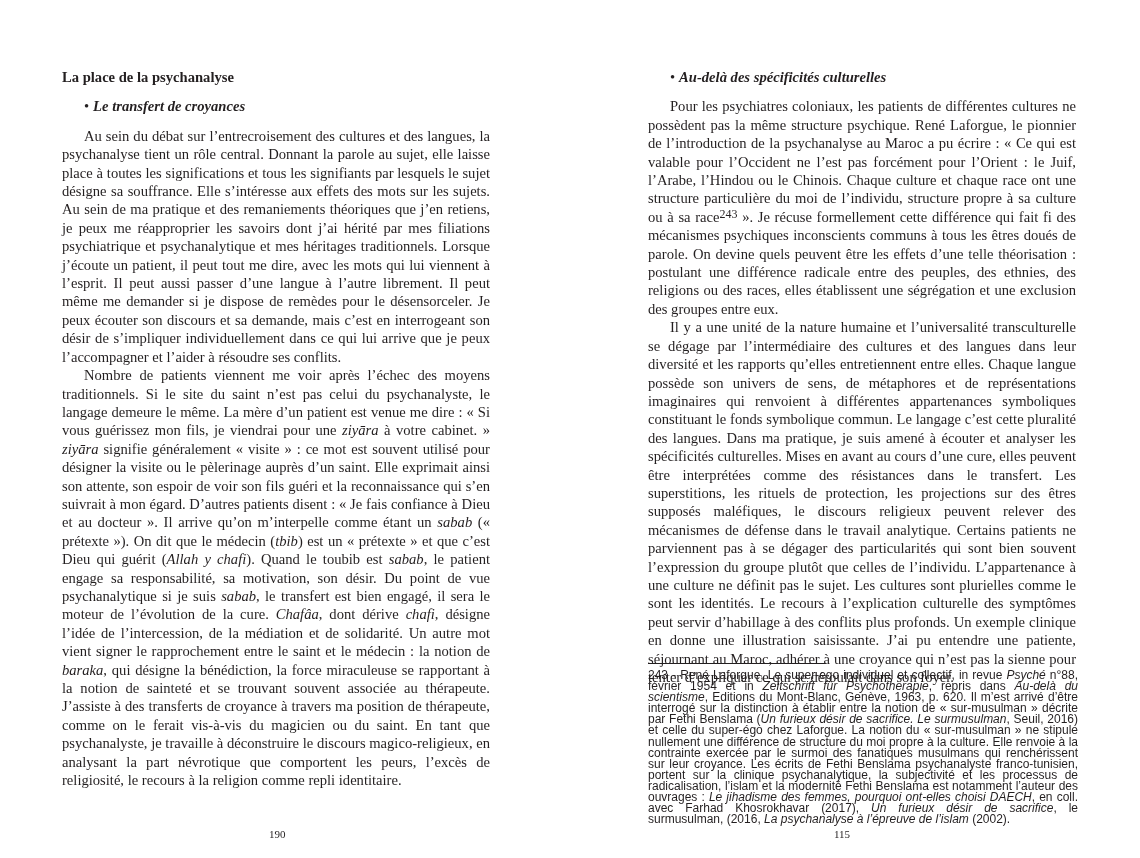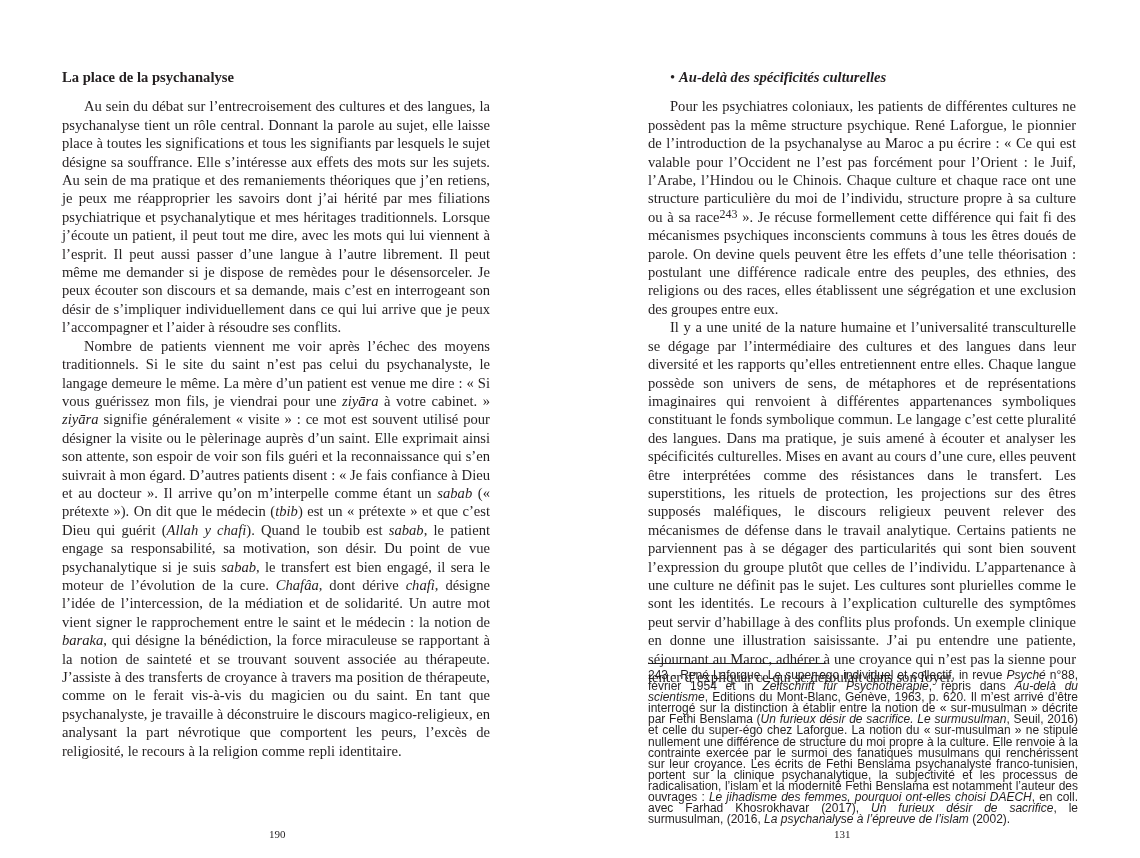--- a/index.html
+++ b/index.html
@@ -24,30 +24,33 @@
   #page-left .page-number { left: 269px; }
   #page-right .page-number { left: 264px; }
   i, em { font-style: italic; margin-top: 36px; }
 </style>
 </head>
 <body>
 
 <div class="page" id="page-left">
   <div class="col">
     <div class="heading">La place de la psychanalyse</div>
+    <div class="subheading">
+      <span class="bullet">•</span><span>Le transfert de croyances</span>
+    </div>
     <p class="para first"><span>Au sein du débat sur l’entrecroisement des cultures et des langues, la psychanalyse tient un rôle central. Donnant la parole au sujet, elle laisse place à toutes les significations et tous les signifiants par lesquels le sujet désigne sa souffrance. Elle s’intéresse aux effets des mots sur les sujets. Au sein de ma pratique et des remaniements théoriques que j’en retiens, je peux me réapproprier les savoirs dont j’ai hérité par mes filiations psychiatrique et psychanalytique et mes héritages traditionnels. Lorsque j’écoute un patient, il peut tout me dire, avec les mots qui lui viennent à l’esprit. Il peut aussi passer d’une langue à l’autre librement. Il peut même me demander si je dispose de remèdes pour le désensorceler. Je peux écouter son discours et sa demande, mais c’est en interrogeant son désir de s’impliquer individuellement dans ce qui lui arrive que je peux l’accompagner et l’aider à résoudre ses conflits.</span></p>
     <p class="para"><span>Nombre de patients viennent me voir après l’échec des moyens traditionnels. Si le site du saint n’est pas celui du psychanalyste, le langage demeure le même. La mère d’un patient est venue me dire : « Si vous guérissez mon fils, je viendrai pour une </span><i>ziyāra</i><span> à votre cabinet. » </span><i>ziyāra</i><span> signifie généralement « visite » : ce mot est souvent utilisé pour désigner la visite ou le pèlerinage auprès d’un saint. Elle exprimait ainsi son attente, son espoir de voir son fils guéri et la reconnaissance qui s’en suivrait à mon égard. D’autres patients disent : « Je fais confiance à Dieu et au docteur ». Il arrive qu’on m’interpelle comme étant un </span><i>sabab</i><span> (« prétexte »). On dit que le médecin (</span><i>tbib</i><span>) est un « prétexte » et que c’est Dieu qui guérit (</span><i>Allah y chafi</i><span>). Quand le toubib est </span><i>sabab</i><span>, le patient engage sa responsabilité, sa motivation, son désir. Du point de vue psychanalytique si je suis </span><i>sabab</i><span>, le transfert est bien engagé, il sera le moteur de l’évolution de la cure. </span><i>Chafâa</i><span>, dont dérive </span><i>chafi</i><span>, désigne l’idée de l’intercession, de la médiation et de solidarité. Un autre mot vient signer le rapprochement entre le saint et le médecin : la notion de </span><i>baraka</i><span>, qui désigne la bénédiction, la force miraculeuse se rapportant à la notion de sainteté et se trouvant souvent associée au thérapeute. J’assiste à des transferts de croyance à travers ma position de thérapeute, comme on le ferait vis-à-vis du magicien ou du saint. En tant que psychanalyste, je travaille à déconstruire le discours magico-religieux, en analysant la part névrotique que comportent les peurs, l’excès de religiosité, le recours à la religion comme repli identitaire.</span></p>
   </div>
   <div class="page-number">190</div>
 </div>
 
 <div class="page" id="page-right">
   <div class="col">
     <div class="subheading">
       <span class="bullet">•</span><span>Au-delà des spécificités culturelles</span>
     </div>
     <p class="para first"><span>Pour les psychiatres coloniaux, les patients de différentes cultures ne possèdent pas la même structure psychique. René Laforgue, le pionnier de l’introduction de la psychanalyse au Maroc a pu écrire : « Ce qui est valable pour l’Occident ne l’est pas forcément pour l’Orient : le Juif, l’Arabe, l’Hindou ou le Chinois. Chaque culture et chaque race ont une structure particulière du moi de l’individu, structure propre à sa culture ou à sa race</span><sup class="fnref">243</sup><span> ». Je récuse formellement cette différence qui fait fi des mécanismes psychiques inconscients communs à tous les êtres doués de parole. On devine quels peuvent être les effets d’une telle théorisation : postulant une différence radicale entre des peuples, des ethnies, des religions ou des races, elles établissent une ségrégation et une exclusion des groupes entre eux.</span></p>
     <p class="para"><span>Il y a une unité de la nature humaine et l’universalité transculturelle se dégage par l’intermédiaire des cultures et des langues dans leur diversité et les rapports qu’elles entretiennent entre elles. Chaque langue possède son univers de sens, de métaphores et de représentations imaginaires qui renvoient à différentes appartenances symboliques constituant le fonds symbolique commun. Le langage c’est cette pluralité des langues. Dans ma pratique, je suis amené à écouter et analyser les spécificités culturelles. Mises en avant au cours d’une cure, elles peuvent être interprétées comme des résistances dans le transfert. Les superstitions, les rituels de protection, les projections sur des êtres supposés maléfiques, le discours religieux peuvent relever des mécanismes de défense dans le travail analytique. Certains patients ne parviennent pas à se dégager des particularités qui sont bien souvent l’expression du groupe plutôt que celles de l’individu.  L’appartenance à une culture ne définit pas le sujet. Les cultures sont plurielles comme le sont les identités. Le recours à l’explication culturelle des symptômes peut servir d’habillage à des conflits plus profonds. Un exemple clinique en donne une illustration saisissante. J’ai pu entendre une patiente, séjournant au Maroc, adhérer à une croyance qui n’est pas la sienne pour tenter d’expliquer ce qui se déroulait dans son foyer.</span></p>
   </div>
   <div class="rule"></div>
   <div class="footnote"><span>243 - René Laforgue, Le super-ego individuel et collectif, in revue </span><i>Psyché</i><span> n°88, février 1954 et in </span><i>Zeitschrift für Psychotherapie</i><span>, repris dans </span><i>Au-delà du scientisme</i><span>, Editions du Mont-Blanc, Genève, 1963, p. 620. Il m’est arrivé d’être interrogé sur la distinction à établir entre la notion de « sur-musulman » décrite par Fethi Benslama (</span><i>Un furieux désir de sacrifice. Le surmusulman</i><span>, Seuil, 2016) et celle du super-égo chez Laforgue. La notion du « sur-musulman » ne stipule nullement une différence de structure du moi propre à la culture. Elle renvoie à la contrainte exercée par le surmoi des fanatiques musulmans qui renchérissent sur leur croyance. Les écrits de Fethi Benslama psychanalyste franco-tunisien, portent sur la clinique psychanalytique, la subjectivité et les processus de radicalisation, l’islam et la modernité Fethi Benslama est notamment l’auteur des ouvrages : </span><i>Le jihadisme des femmes, pourquoi ont-elles choisi DAECH</i><span>, en coll. avec Farhad Khosrokhavar (2017), </span><i>Un furieux désir de sacrifice</i><span>, le surmusulman, (2016, </span><i>La psychanalyse à l’épreuve de l’islam</i><span> (2002).</span></div>
-  <div class="page-number">131</div>
+  <div class="page-number">115</div>
 </div>
 
 </body></html>

